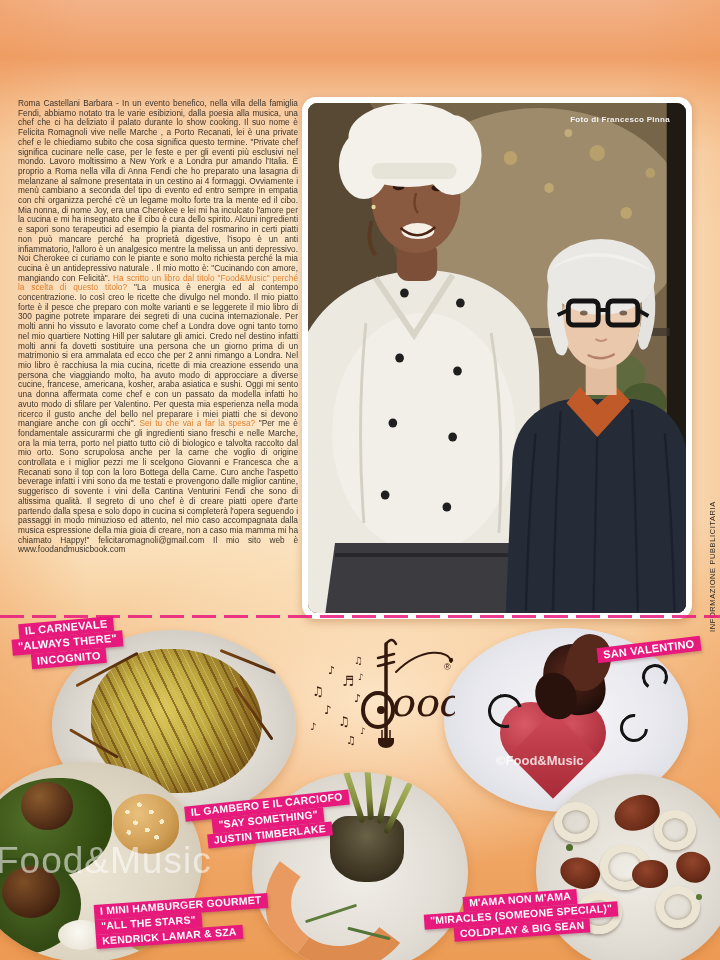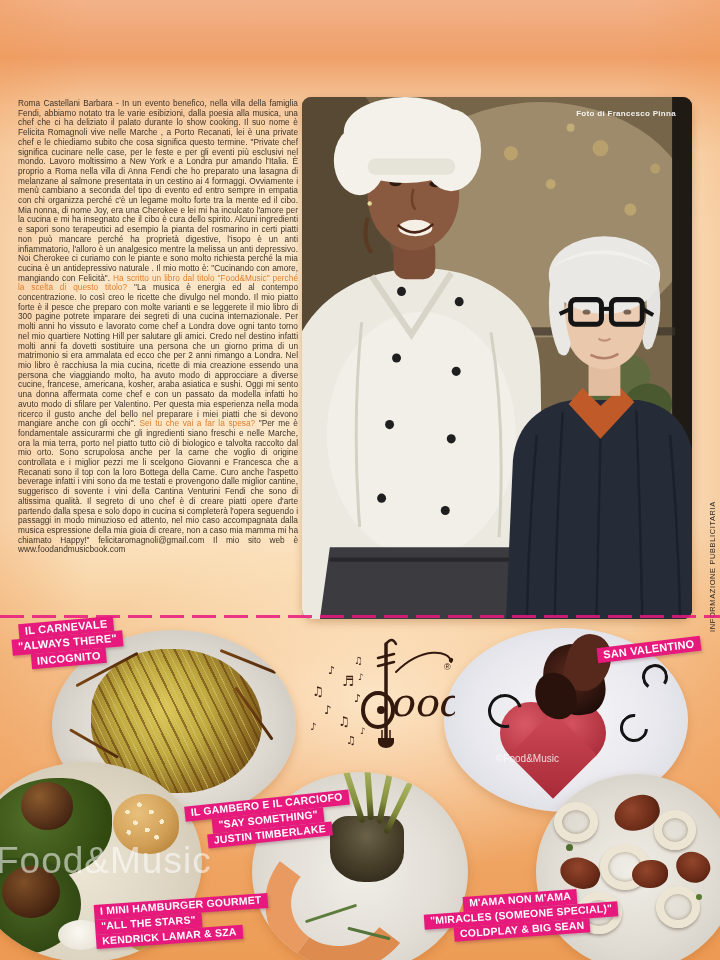--- a/index.html
+++ b/index.html
@@ -23,21 +23,21 @@
   }
   
   .article {
     position:absolute; left:18px; top:99px; width:280px;
     font-size:8.3px; line-height:1.17; text-align:justify; color:#3e352c;
   }
   .article .hl { color:#df7f2e; }
   
   .photo-frame {
     position:absolute; left:302px; top:97px; width:390px; height:522px;
-    background:#fff; border-radius:14px; box-sizing:border-box;
+    background:#fff; border-radius:14px; padding:6px; box-sizing:border-box;
     box-shadow:0 3px 9px rgba(150,80,30,.35);
   }
   .photo-inner { position:relative; width:100%; height:100%; border-radius:9px; overflow:hidden; background:#77654a; }
   .photo-inner svg { display:block; width:100%; height:100%; }
   .photo-credit {
     position:absolute; top:12px; right:16px; font-size:8px; font-weight:bold;
     color:rgba(255,255,255,.9); letter-spacing:.3px;
   }
   .side-note {
     position:absolute; right:3px; top:472px; height:160px;
@@ -143,21 +143,21 @@
   #oval-squid .h1 { position:absolute; left:30px; top:70px; width:7px; height:7px; border-radius:50%; background:#4f6e2e; }
   #oval-squid .h2 { position:absolute; left:160px; top:120px; width:6px; height:6px; border-radius:50%; background:#5a7a34; }
 
   
   .logo { position:absolute; left:300px; top:630px; width:155px; height:148px; z-index:1; }
   .logo svg { display:block; width:100%; height:100%; }
 
   
   .wm-large { position:absolute; left:-4px; top:840px; z-index:2; font-size:37px; letter-spacing:1px;
     color:rgba(255,255,255,.55); }
-  .wm-small { position:absolute; left:496px; top:753px; z-index:2; font-size:10px; color:rgba(255,255,255,.8); }
+  .wm-small { position:absolute; left:496px; top:753px; z-index:2; font-size:13px; color:rgba(255,255,255,.8);font-weight:bold; }
 
   
   .ribbon { position:absolute; display:flex; flex-direction:column; z-index:3; }
   .ribbon span { background:#e7197d; color:#fff; font-weight:bold; font-size:10.5px; line-height:1.12;
     padding:1px 6px 2px; white-space:nowrap; letter-spacing:.2px; box-shadow:1px 2px 3px rgba(90,20,50,.25); }
   .r-center { align-items:center; } .r-left { align-items:flex-start; }
   #rb-carnevale { left:12px; top:620px; transform:rotate(-5deg); }
   #rb-carnevale span { font-size:11px; }
   #rb-sanvalentino { left:597px; top:642px; transform:rotate(-7deg); }
   #rb-sanvalentino span { font-size:11px; }

